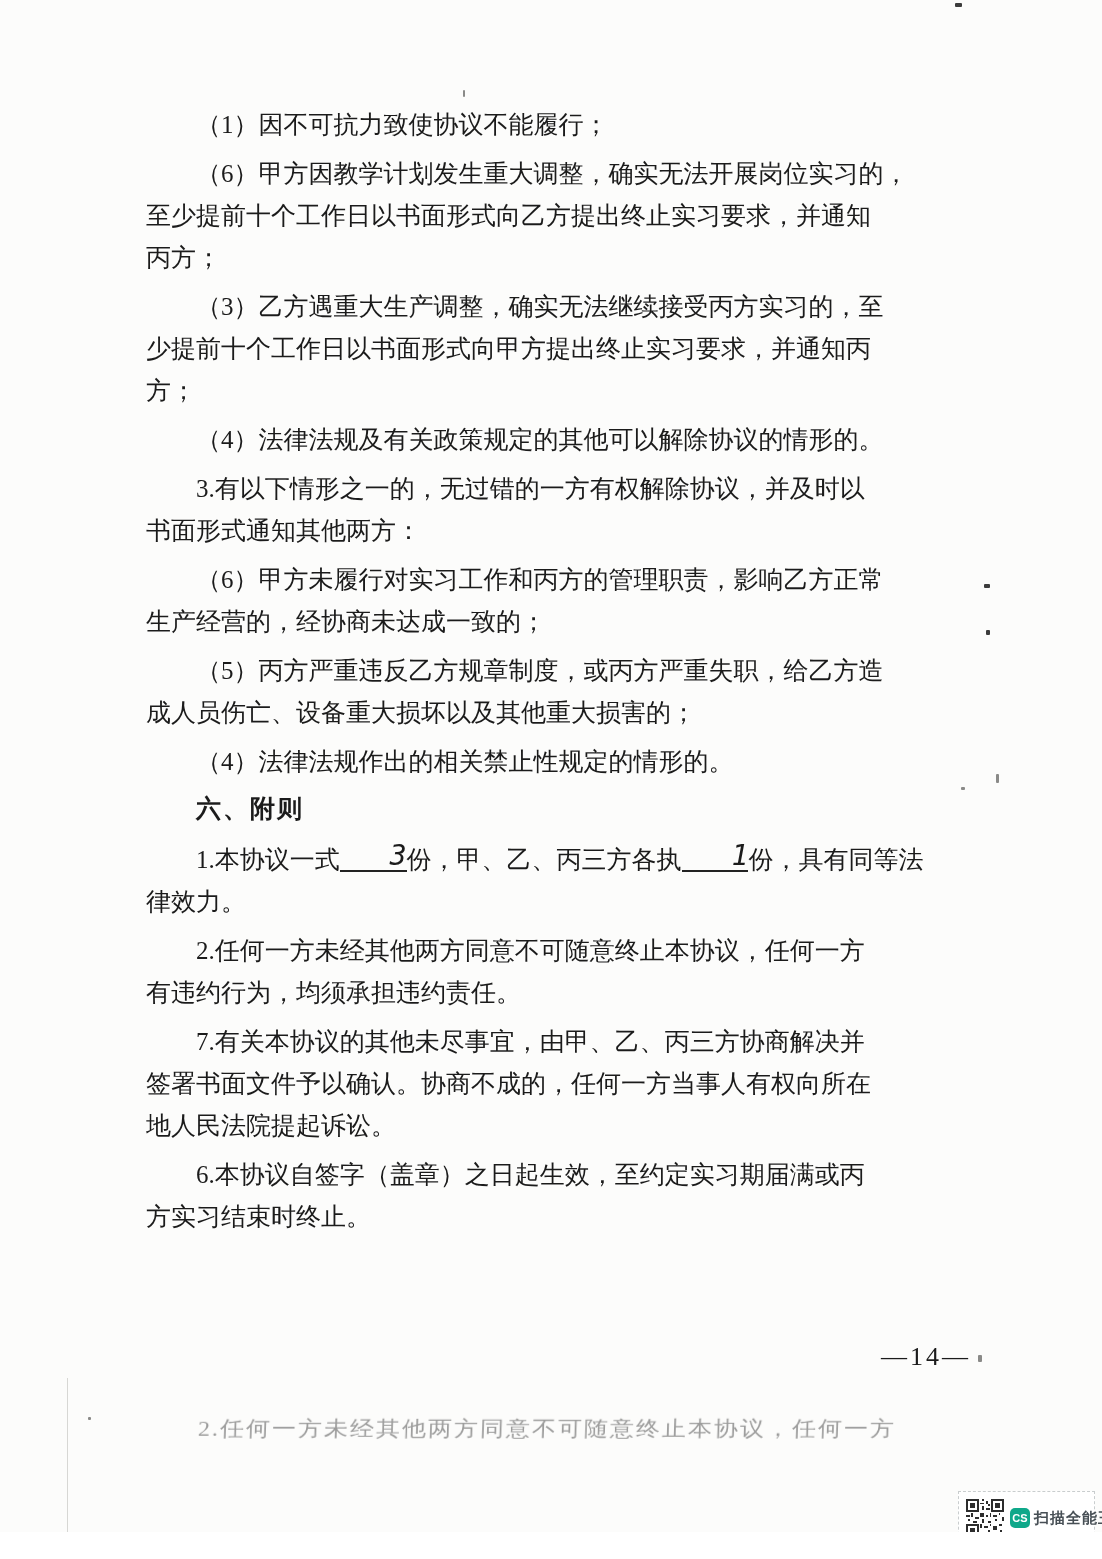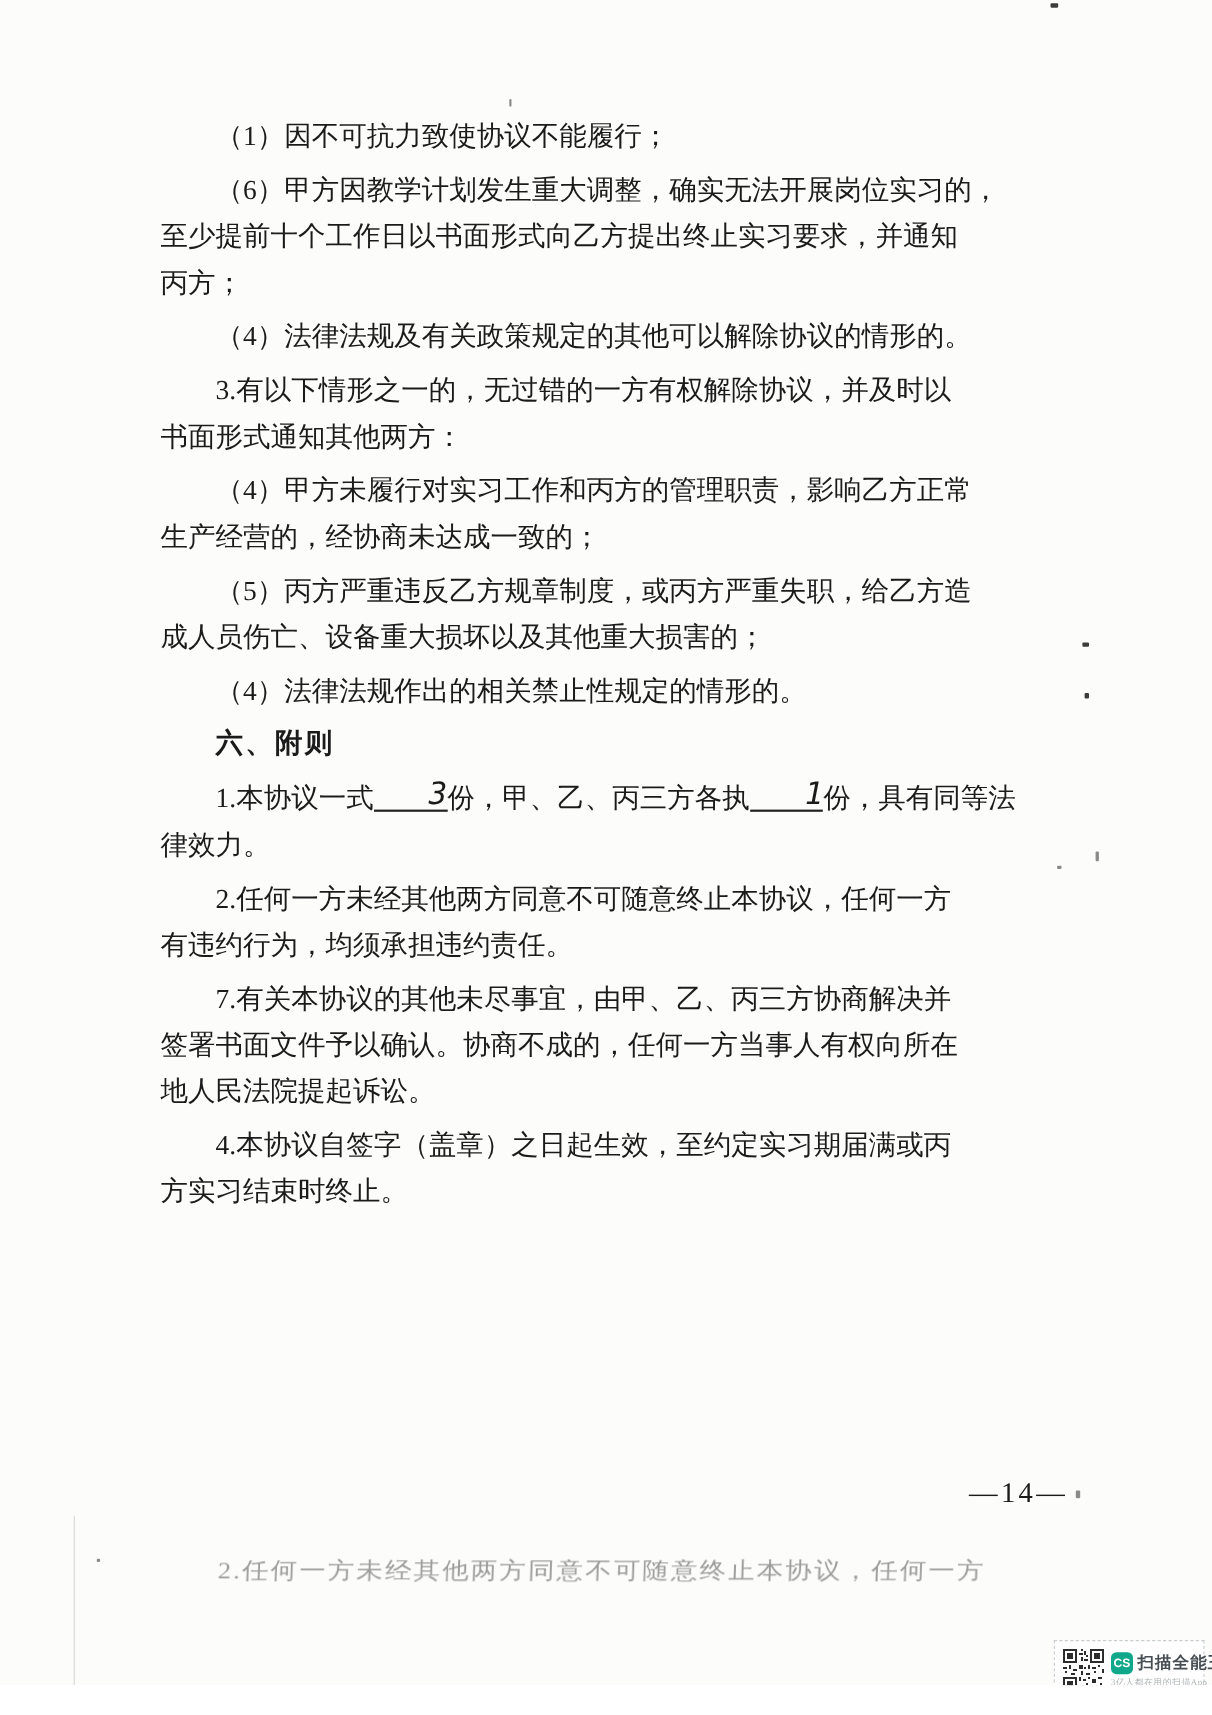--- a/index.html
+++ b/index.html
@@ -72,21 +72,21 @@
     left:958px;top:1491px;
     width:137px;height:54px;
     box-sizing:border-box;
     background:#ffffff;
     border:1px dashed #c9cdce;
     display:flex;align-items:center;
     padding:6px 5px 6px 7px;gap:6px;
     font-family:"Liberation Sans","DejaVu Sans",sans-serif;
   }
   .wm-qr{width:38px;height:38px;flex:0 0 auto;}
-  .wm-col{display:flex;flex-direction:column;gap:2px;min-width:0;}
+  .wm-col{display:flex;gap:2px;min-width:0;}
   .wm-row{display:flex;align-items:center;gap:4px;}
   .wm-logo{
     width:20px;height:20px;border-radius:5px;
     background:#0fa88a;
     color:#ffffff;font-weight:700;font-size:11px;
     display:flex;align-items:center;justify-content:center;
     flex:0 0 auto;
   }
   .wm-name{
     font-size:15px;font-weight:700;color:#474f55;
@@ -101,40 +101,43 @@
 </head>
 <body>
 
 <div class="page">
 
   <div class="doc-body">
     <p class="par">（1）因不可抗力致使协议不能履行；</p>
     <p class="par">（6）甲方因教学计划发生重大调整，确实无法开展岗位实习的，
 至少提前十个工作日以书面形式向乙方提出终止实习要求，并通知
 丙方；</p>
+    <p class="par">（3）乙方遇重大生产调整，确实无法继续接受丙方实习的，至
+少提前十个工作日以书面形式向甲方提出终止实习要求，并通知丙
+方；</p>
     <p class="par">（4）法律法规及有关政策规定的其他可以解除协议的情形的。</p>
     <p class="par">3.有以下情形之一的，无过错的一方有权解除协议，并及时以
 书面形式通知其他两方：</p>
-    <p class="par">（4）甲方未履行对实习工作和丙方的管理职责，影响乙方正常
+    <p class="par">（6）甲方未履行对实习工作和丙方的管理职责，影响乙方正常
 生产经营的，经协商未达成一致的；</p>
     <p class="par">（5）丙方严重违反乙方规章制度，或丙方严重失职，给乙方造
 成人员伤亡、设备重大损坏以及其他重大损害的；</p>
     <p class="par">（4）法律法规作出的相关禁止性规定的情形的。</p>
 
     <p class="par heading">六、附则</p>
 
     <p class="par"><span>1.本协议一式</span><span class="fill">3</span><span>份，甲、乙、丙三方各执</span><span class="fill">1</span><span>份，具有同等法
 律效力。</span></p>
 
     <p class="par">2.任何一方未经其他两方同意不可随意终止本协议，任何一方
 有违约行为，均须承担违约责任。</p>
     <p class="par">7.有关本协议的其他未尽事宜，由甲、乙、丙三方协商解决并
 签署书面文件予以确认。协商不成的，任何一方当事人有权向所在
 地人民法院提起诉讼。</p>
-    <p class="par">4.本协议自签字（盖章）之日起生效，至约定实习期届满或丙
+    <p class="par">6.本协议自签字（盖章）之日起生效，至约定实习期届满或丙
 方实习结束时终止。</p>
   </div>
 
   <div class="page-number">—14—</div>
 
   <div class="ghost">2.任何一方未经其他两方同意不可随意终止本协议，任何一方</div>
   <div class="scan-edge-line"></div>
 
   <div class="speck" style="left:955px;top:3px;width:7px;height:4px;"></div>
   <div class="speck faint" style="left:463px;top:90px;width:2px;height:7px;"></div>

